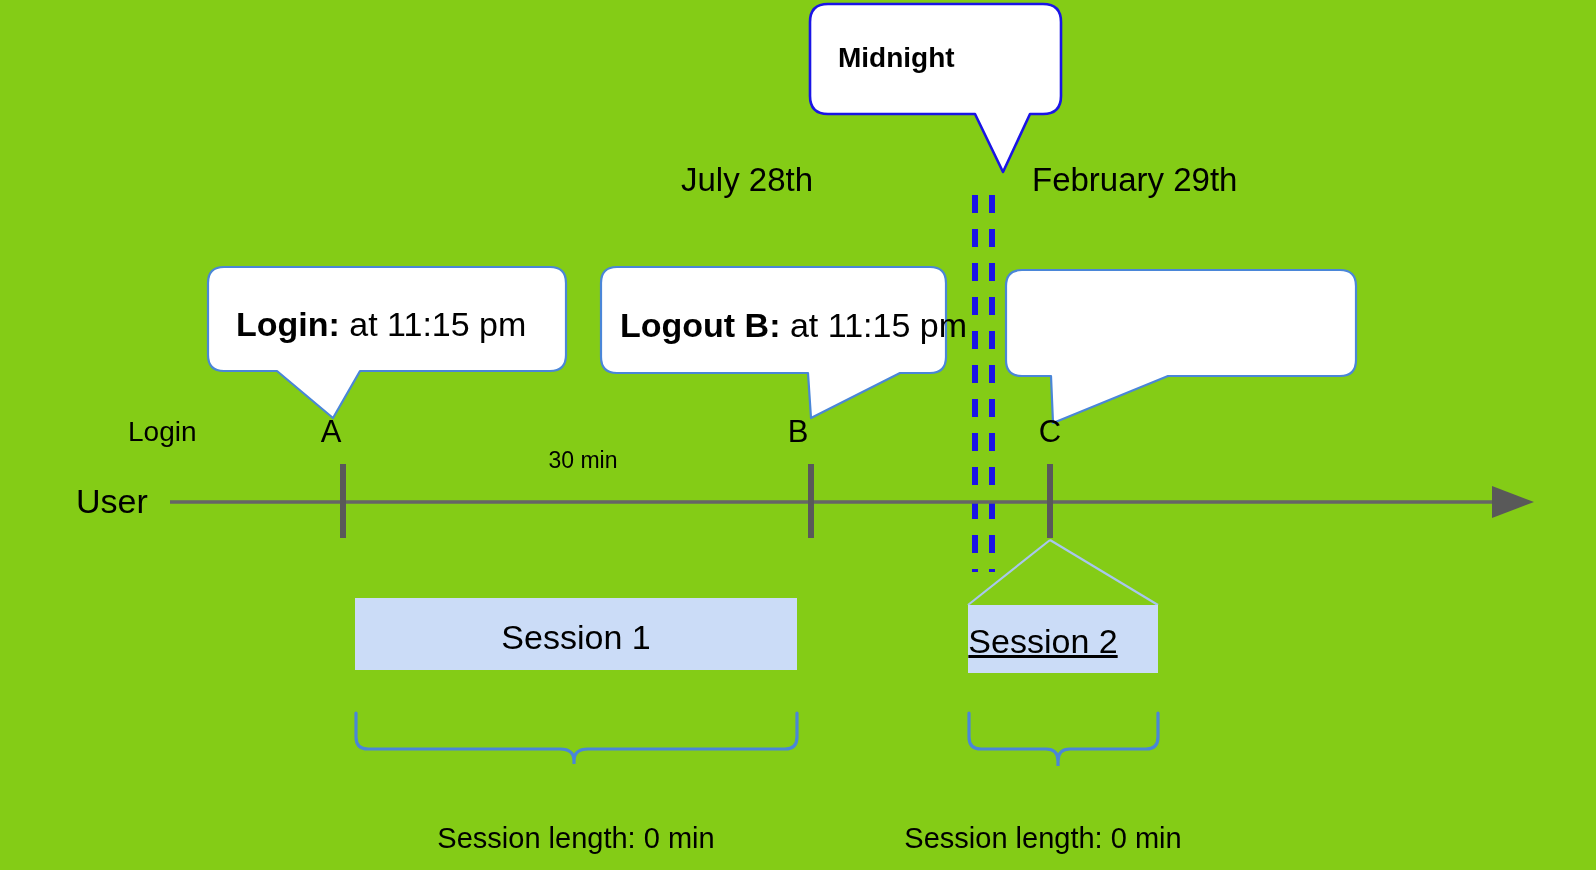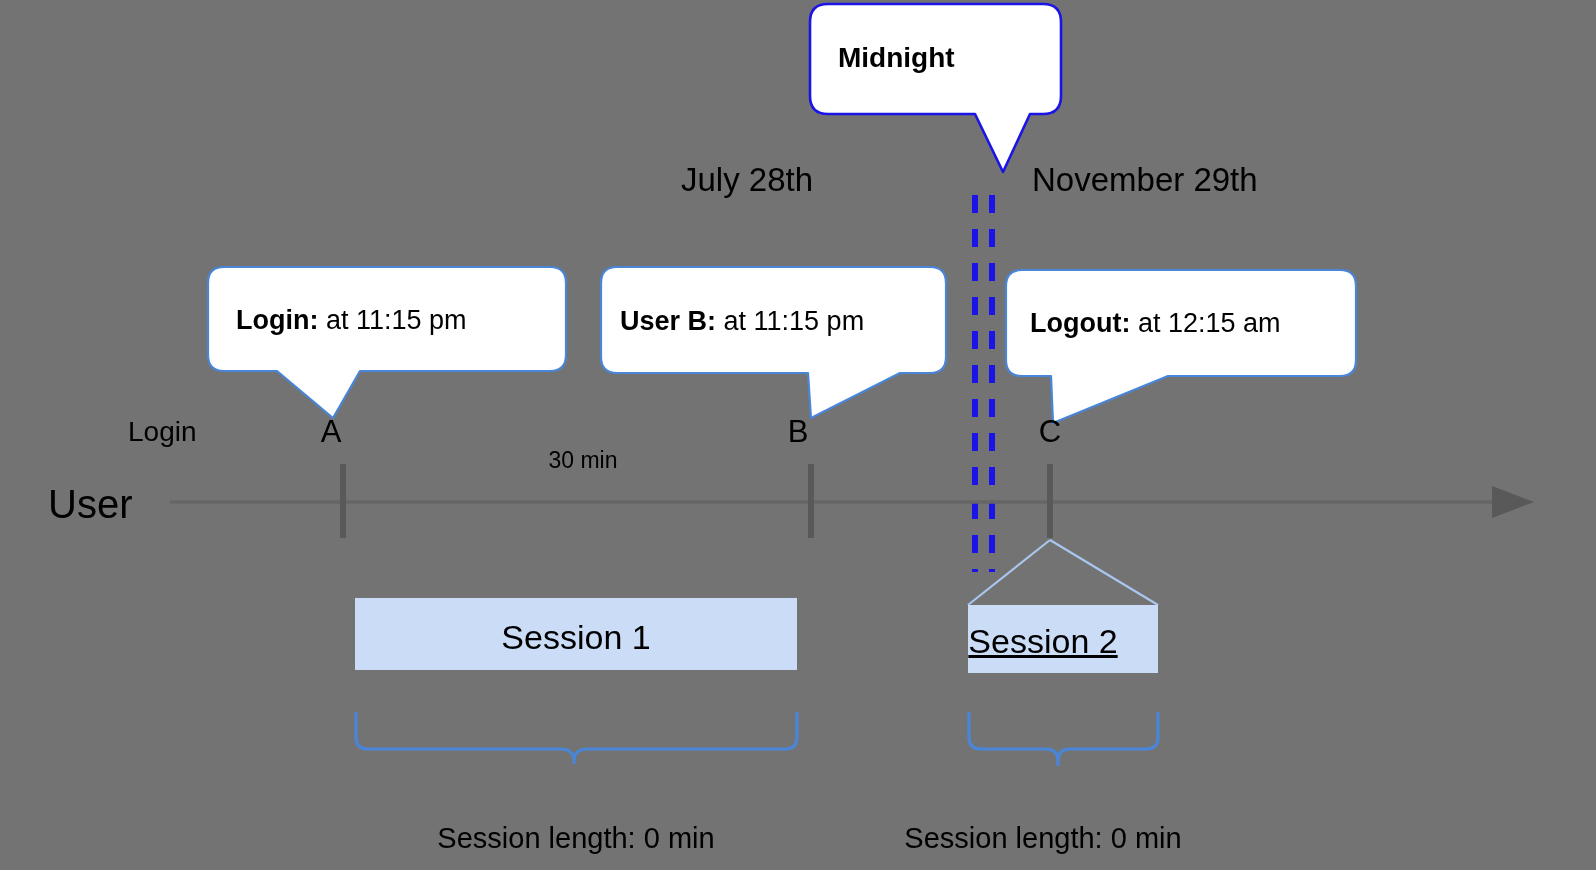--- a/index.html
+++ b/index.html
@@ -9,47 +9,48 @@
     background: #ffffff;
   }
   body {
     font-family: "Liberation Sans", sans-serif;
     -webkit-font-smoothing: antialiased;
   }
   #stage {
     position: relative;
     width: 1596px;
     height: 870px;
-    background: #737373;
+    background: #84cc16;
     overflow: hidden;
   }
   #vec {
     position: absolute;
     left: 0;
     top: 0;
     width: 1596px;
     height: 870px;
   }
   .lbl {
     position: absolute;
     color: #000000;
     white-space: nowrap;
     line-height: 1;
   }
   .callout-text {
     position: absolute;
     white-space: nowrap;
     color: #000000;
-    font-size: 27px;
+    font-size: 34px;
     line-height: 1;
     text-align: center;
   }
   .callout-text b { font-weight: bold; }
   .lane-label {
-    font-size: 40px;
+    font-size: 34px;
+    margin-left: 28px;
   }
   .events-label {
     font-size: 28px;
   }
   .point-label {
     font-size: 31px;
   }
   .date-label {
     font-size: 33px;
   }
@@ -187,33 +188,30 @@
                Q 1158 749 1158 737
                L 1158 713"></path>
     </g>
 
   </svg>
 
   <div class="lbl midnight-label" style="left:838px; top:44px;">Midnight</div>
 
   <div class="lbl date-label" style="left:681px; top:163px;text-align:center;">July 28th</div>
 
-  <div class="lbl date-label" style="left:1032px; top:163px;">November 29th</div>
+  <div class="lbl date-label" style="left:1032px; top:163px;">February 29th</div>
 
   <div class="callout-text" style="left:236px; top:307px;">
     <b>Login:</b><span> at 11:15 pm</span>
   </div>
 
   <div class="callout-text" style="left:620px; top:308px;">
-    <b>User B:</b><span> at 11:15 pm</span>
+    <b>Logout B:</b><span> at 11:15 pm</span>
   </div>
 
-  <div class="callout-text" style="left:1030px; top:310px;">
-    <b>Logout:</b><span> at 12:15 am</span>
-  </div>
 
   <div class="lbl events-label" style="left:128px; top:418px;">Login</div>
 
   <div class="lbl point-label" style="left:331px; top:416px; transform:translateX(-50%);">A</div>
 
   <div class="lbl point-label" style="left:798px; top:416px; transform:translateX(-50%);">B</div>
 
   <div class="lbl point-label" style="left:1050px; top:416px; transform:translateX(-50%);">C</div>
 
   <div class="lbl lane-label" style="left:48px; top:484px;">User</div>

